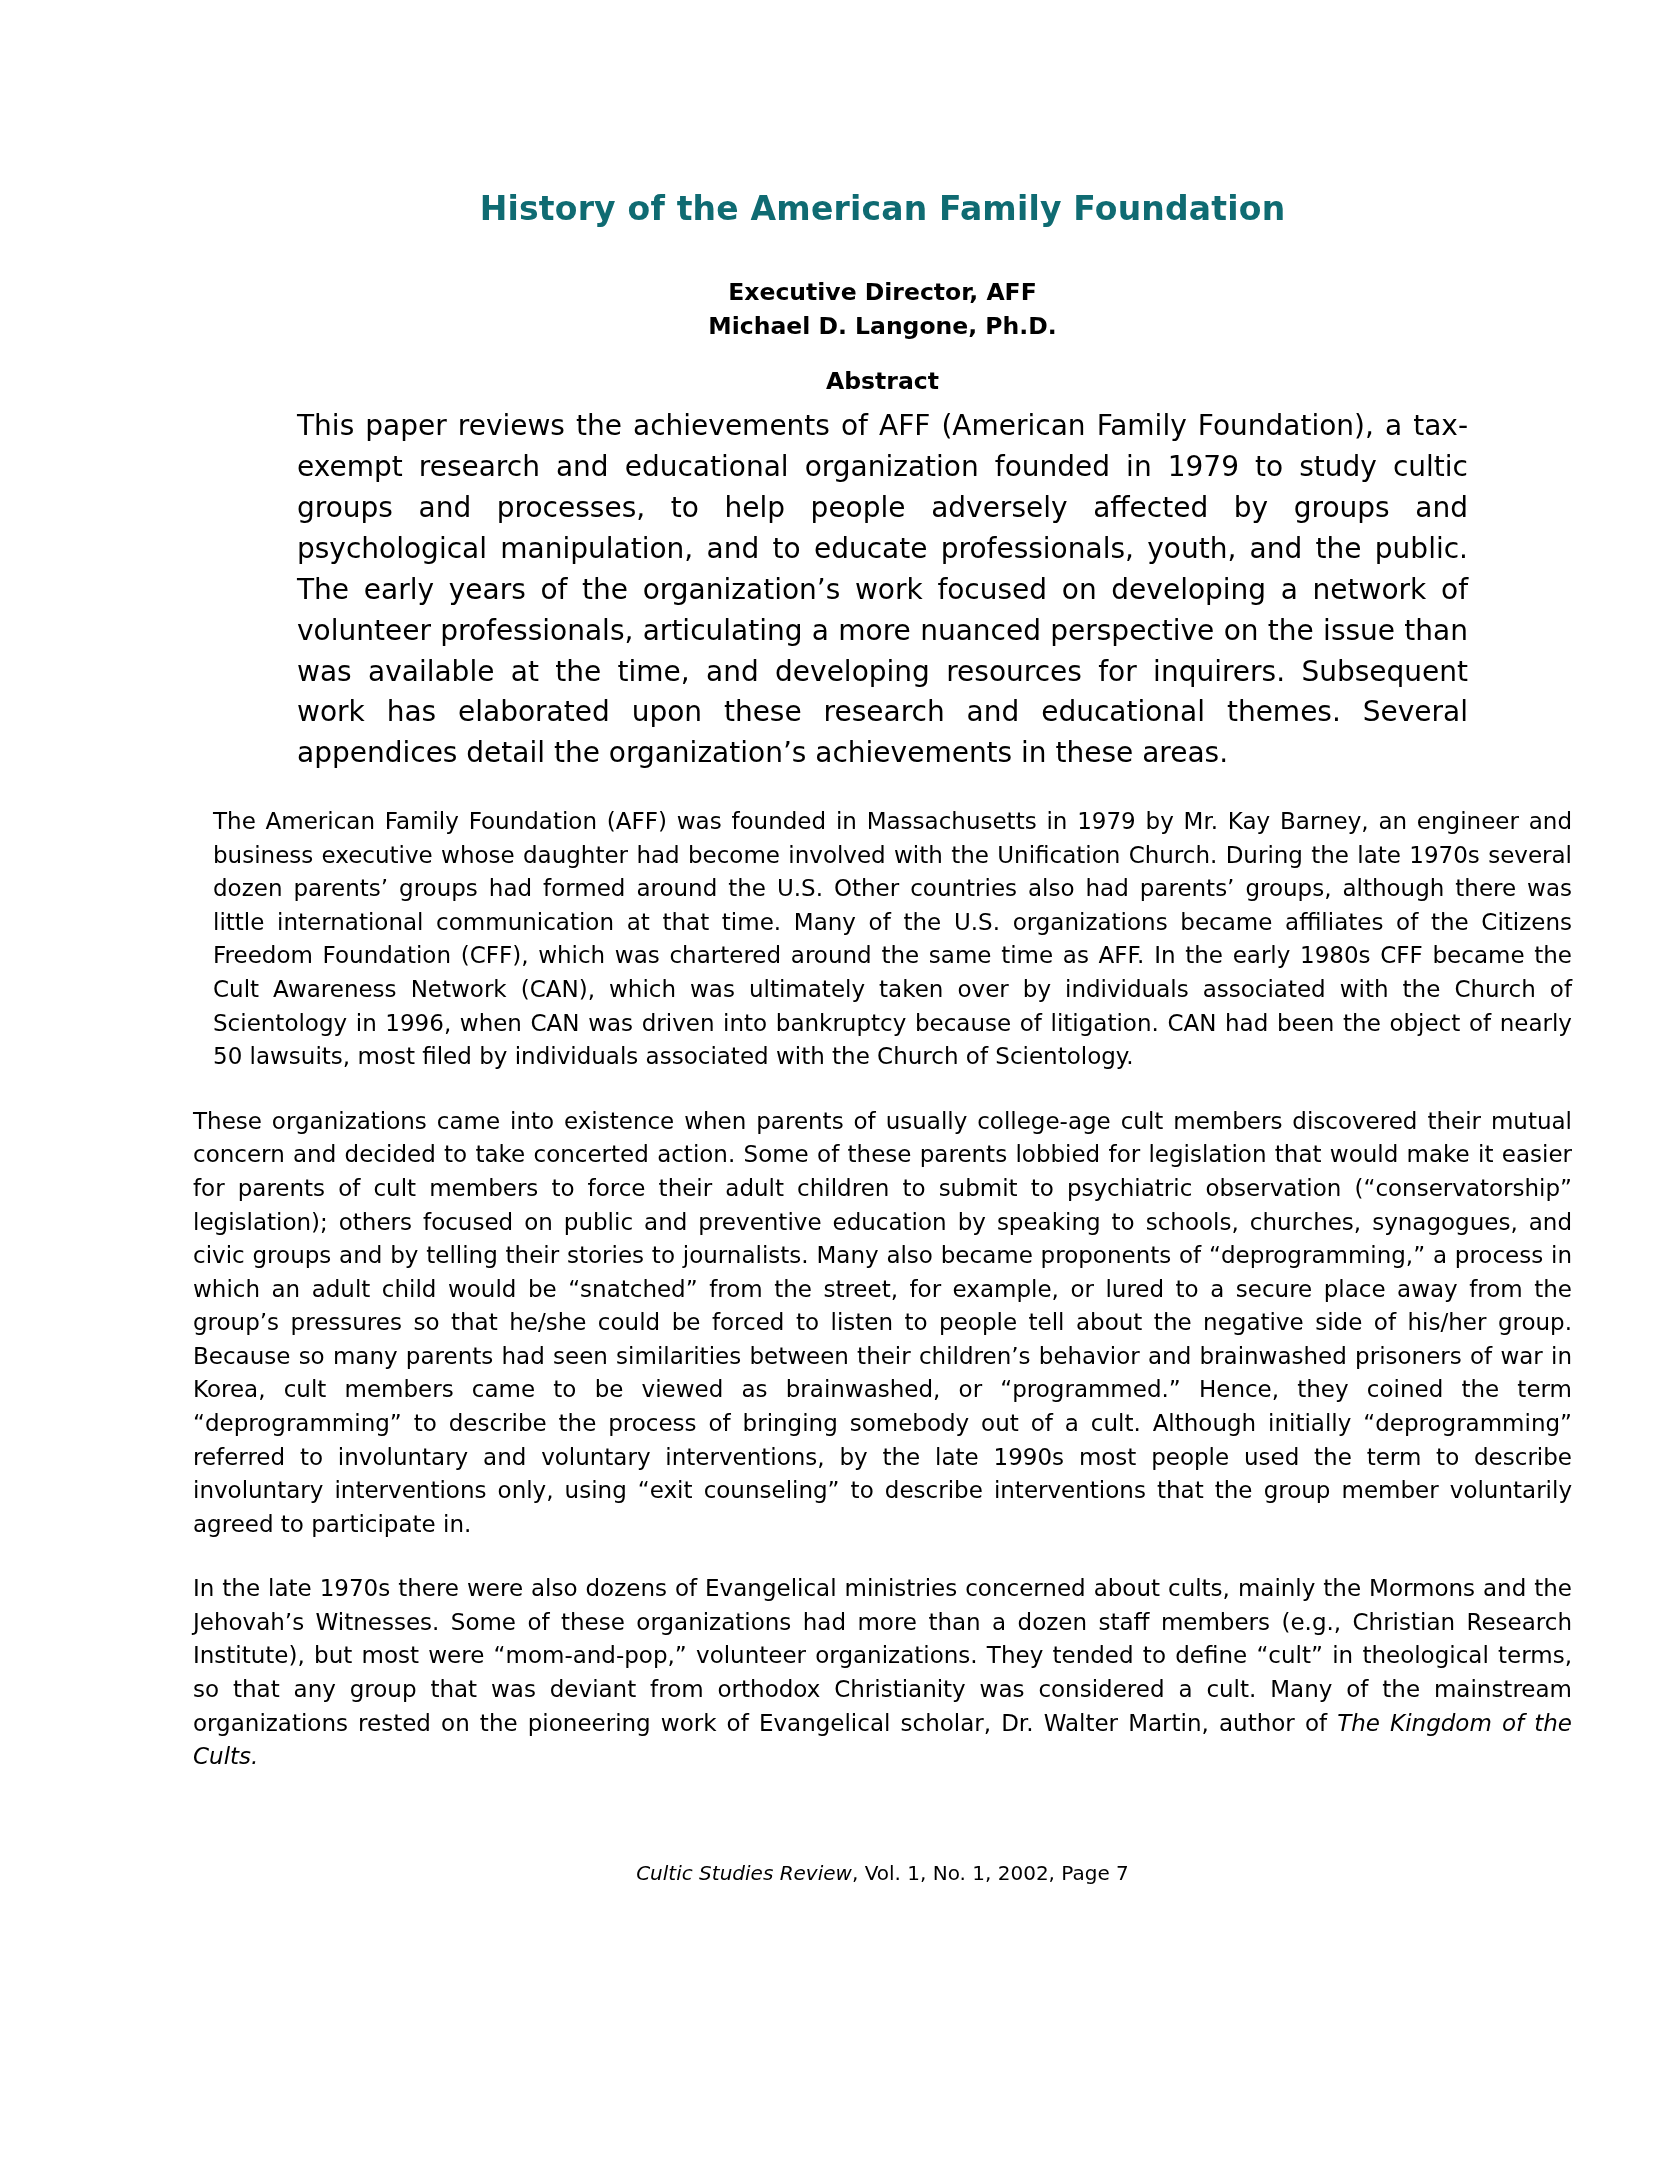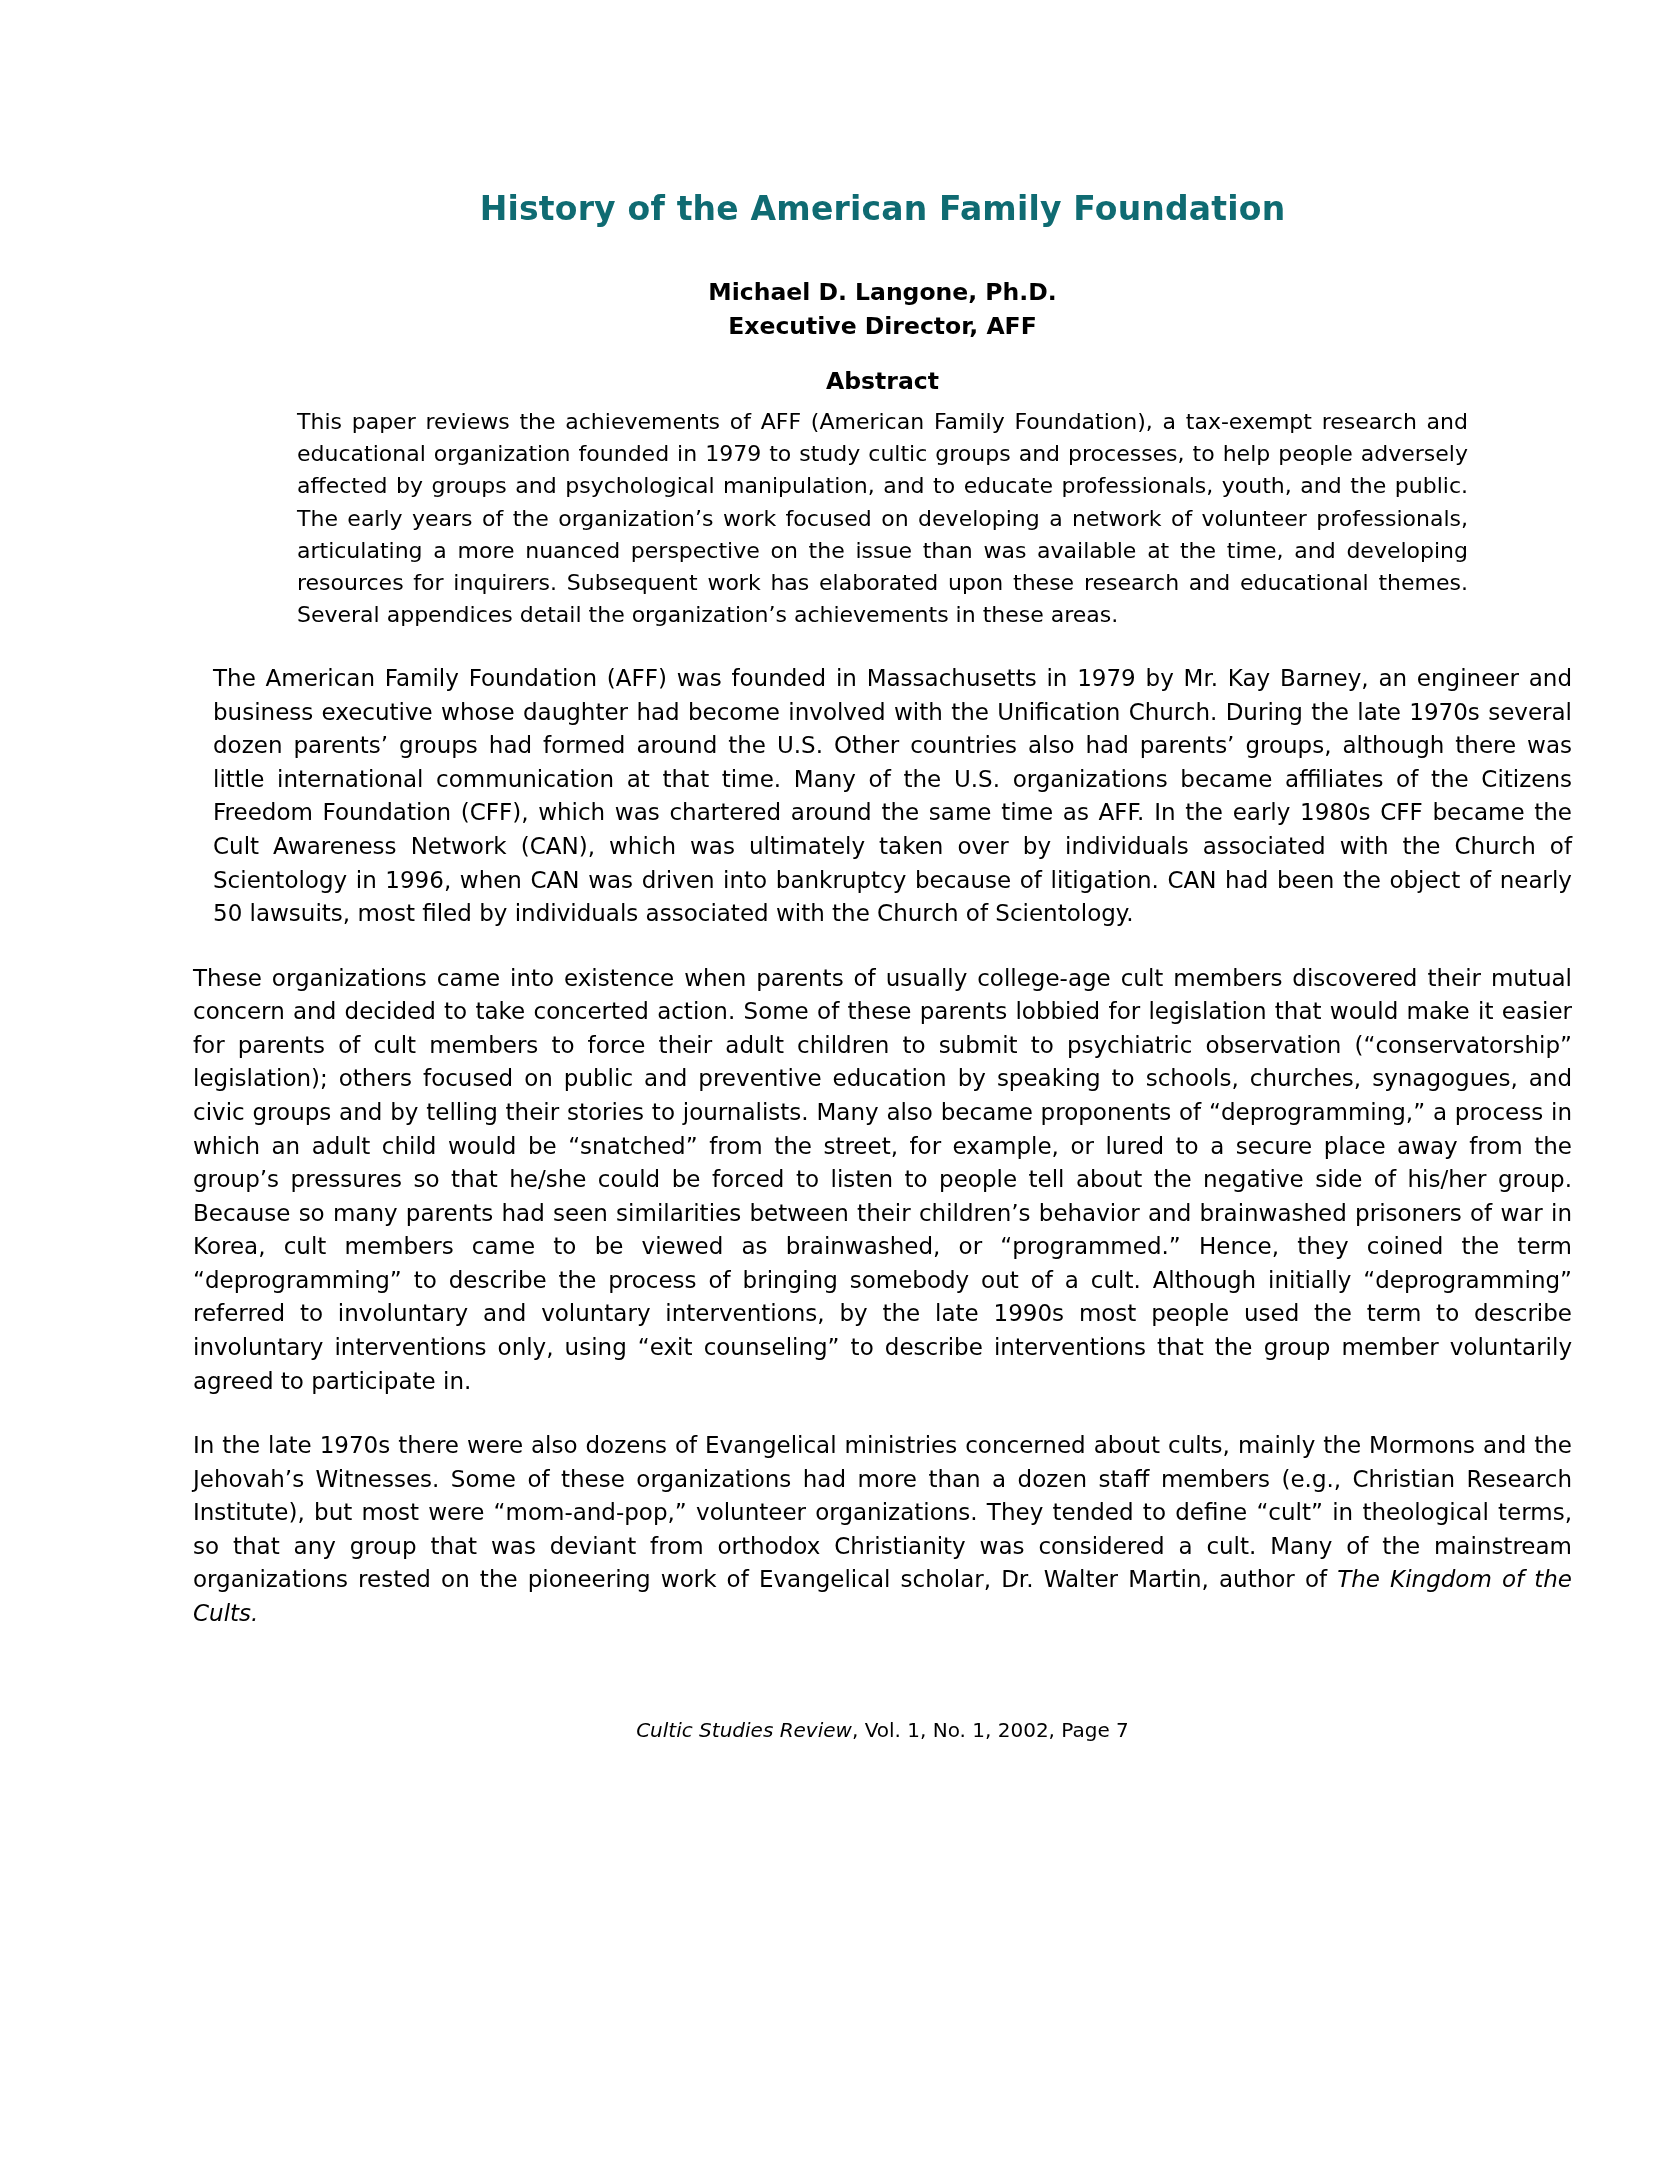--- a/index.html
+++ b/index.html
@@ -37,21 +37,21 @@
     line-height: 1.42;
   }
   .abstract-heading {
     text-align: center;
     font-size: 23.5px;
     font-weight: bold;
     margin-top: 24px;
   }
   .abstract-body {
     margin: 11.3px 104px 0 104px;
-    font-size: 22px;
+    font-size: 28px;
     line-height: 1.46;
     text-align: justify;
     text-justify: inter-word;
   }
   .body-par {
     margin-top: 31px;
     font-size: 23px;
     line-height: 1.46;
     text-align: justify;
     text-justify: inter-word;
@@ -74,22 +74,22 @@
   }
 </style>
 </head>
 <body>
 
 <div class="page">
 
   <h1 class="doc-title">History of the American Family Foundation</h1>
 
   <div class="author-block">
+    <div>Executive Director, AFF</div>
     <div>Michael D. Langone, Ph.D.</div>
-    <div>Executive Director, AFF</div>
   </div>
 
   <div class="abstract-heading">Abstract</div>
 
   <div class="abstract-body">This paper reviews the achievements of AFF (American Family Foundation), a tax-exempt research and educational organization founded in 1979 to study cultic groups and processes, to help people adversely affected by groups and psychological manipulation, and to educate professionals, youth, and the public.  The early years of the organization’s work focused on developing a network of volunteer professionals, articulating a more nuanced perspective on the issue than was available at the time, and developing resources for inquirers.   Subsequent work has elaborated upon these research and educational themes.   Several appendices detail the organization’s achievements in these areas.</div>
 
   <p class="body-par first">The American Family Foundation (AFF) was founded in Massachusetts in 1979 by Mr. Kay Barney, an engineer and business executive whose daughter had become involved with the Unification Church.  During the late 1970s several dozen parents’ groups had formed around the U.S.  Other countries also had parents’ groups, although there was little international communication at that time.   Many of the U.S. organizations became affiliates of the Citizens Freedom Foundation (CFF), which was chartered around the same time as AFF.  In the early 1980s CFF became the Cult Awareness Network (CAN), which was ultimately taken over by individuals associated with the Church of Scientology in 1996, when CAN was driven into bankruptcy because of litigation.  CAN had been the object of nearly 50 lawsuits, most filed by individuals associated with the Church of Scientology.</p>
 
   <p class="body-par">These organizations came into existence when parents of usually college-age cult members discovered their mutual concern and decided to take concerted action.  Some of these parents lobbied for legislation that would make it easier for parents of cult members to force their adult children to submit to psychiatric observation (“conservatorship” legislation); others focused on public and preventive education by speaking to schools, churches, synagogues, and civic groups and by telling their stories to journalists.  Many also became proponents of “deprogramming,” a process in which an adult child would be “snatched” from the street, for example, or lured to a secure place away from the group’s pressures so that he/she could be forced to listen to people tell about the negative side of his/her group.  Because so many parents had seen similarities between their children’s behavior and brainwashed prisoners of war in Korea, cult members came to be viewed as brainwashed, or “programmed.”  Hence, they coined the term “deprogramming” to describe the process of bringing somebody out of a cult.  Although initially “deprogramming” referred to involuntary and voluntary interventions, by the late 1990s most people used the term to describe involuntary interventions only, using “exit counseling” to describe interventions that the group member voluntarily agreed to participate in.</p>
 

